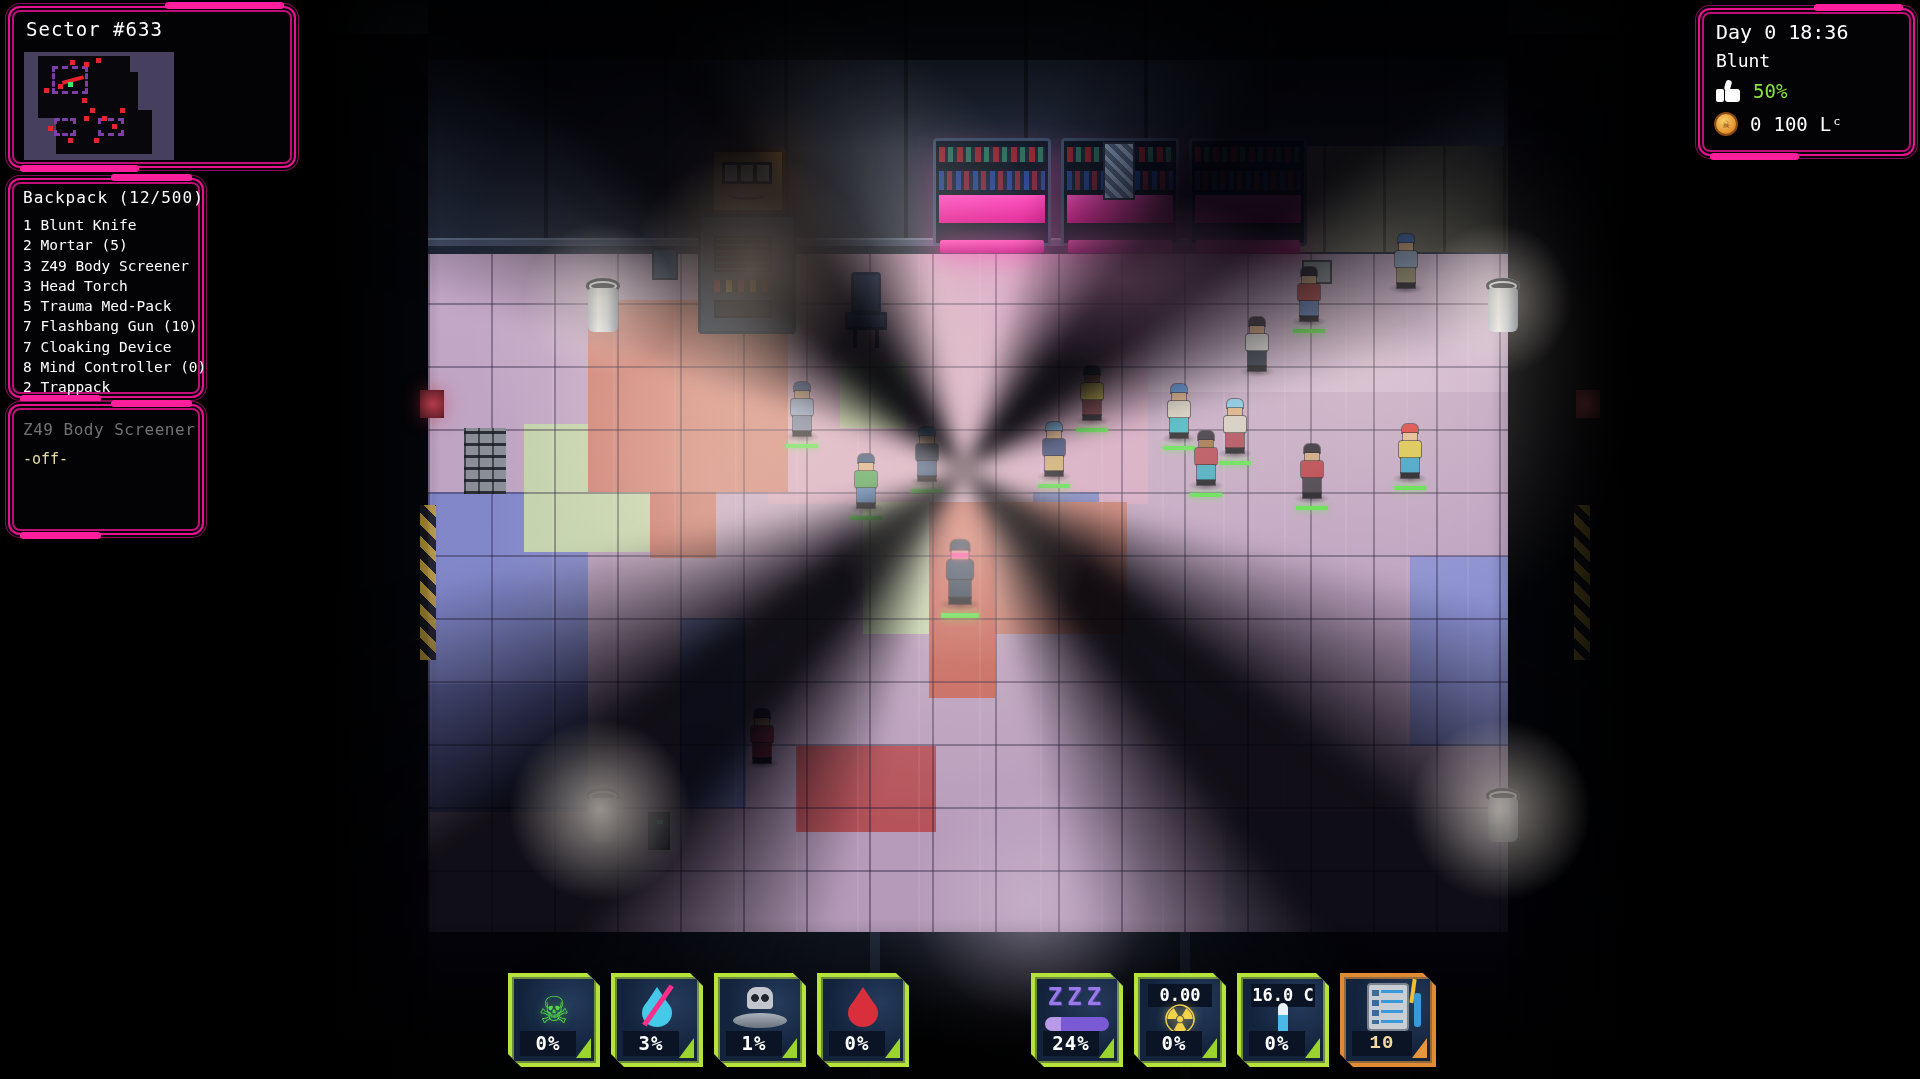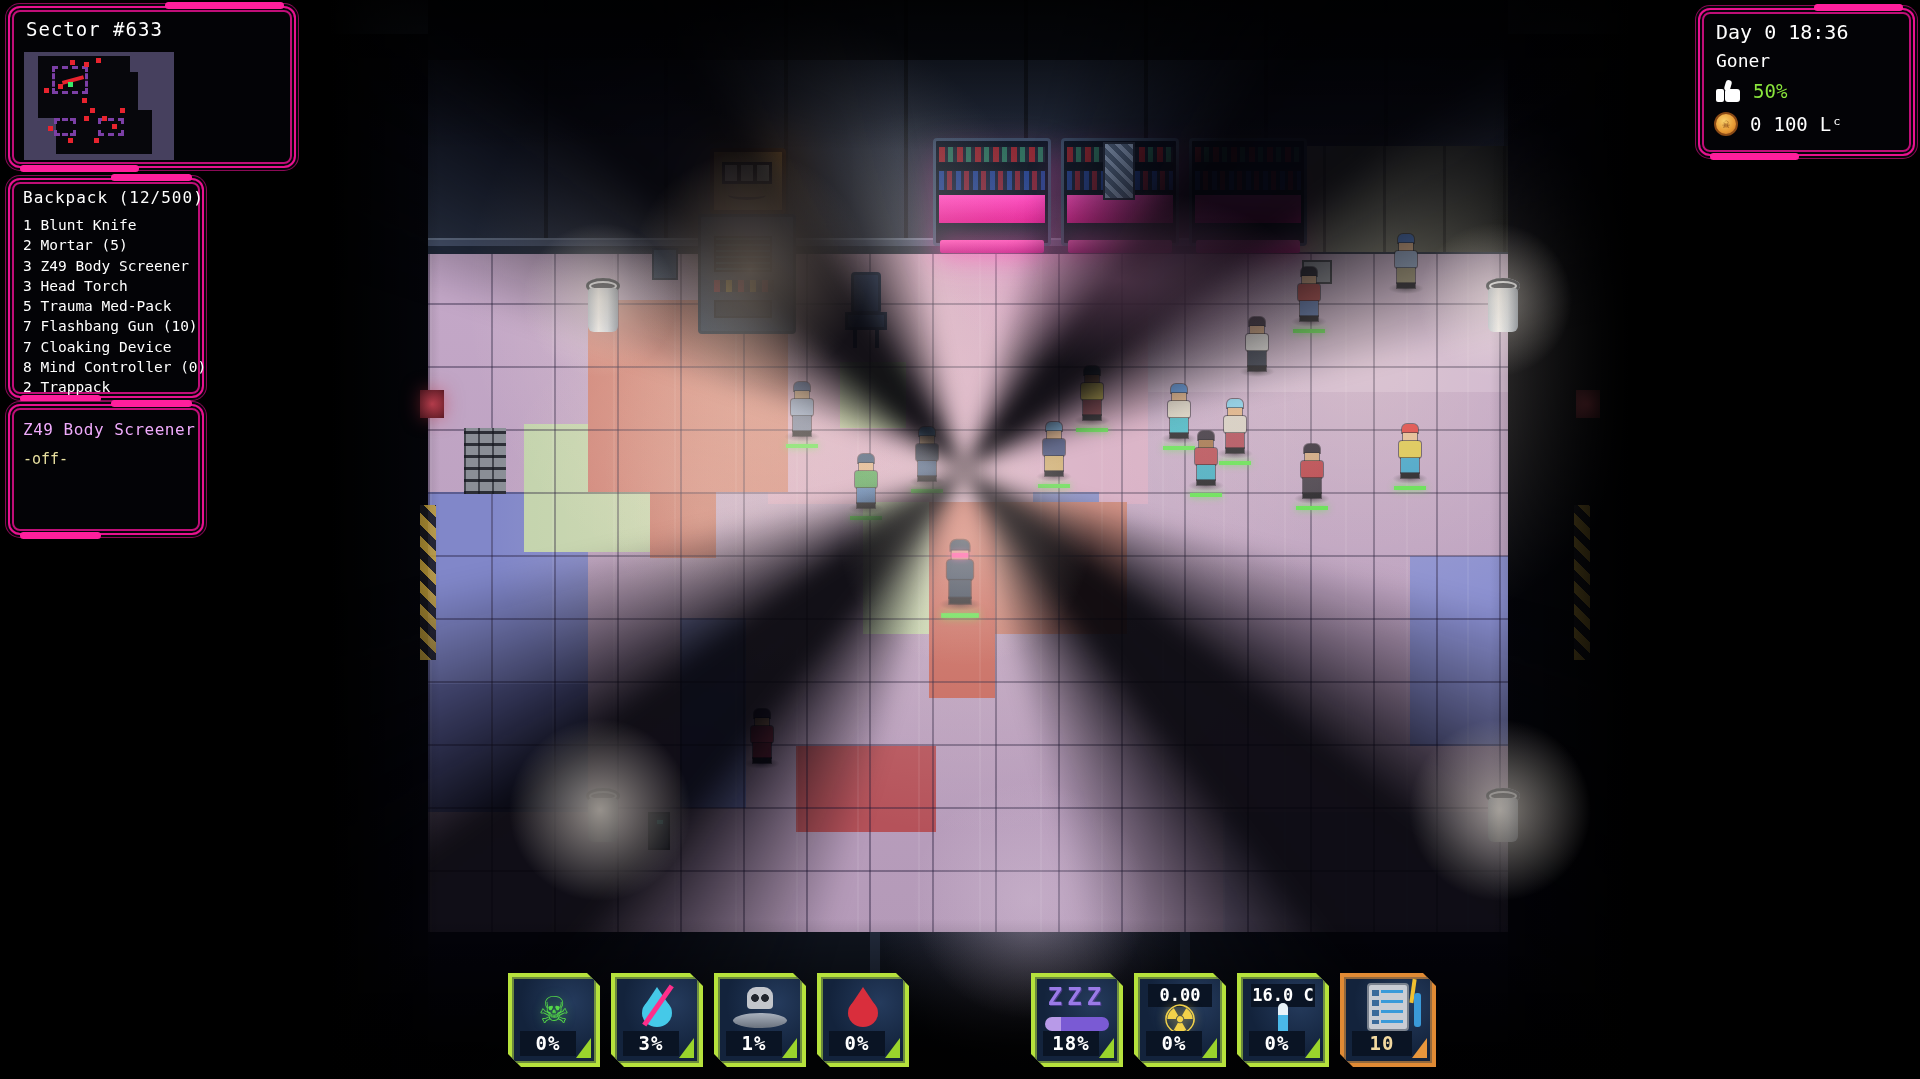--- a/index.html
+++ b/index.html
@@ -231,21 +231,21 @@
   .map .blob{position:absolute;background:#07070c;}
   .map .room{position:absolute;border:3px dashed #7b3fa6;}
   .map .dot{position:absolute;width:5px;height:5px;background:#e8232e;}
   .map .gdot{position:absolute;width:5px;height:5px;background:#3ae86a;}
   .map .rline{position:absolute;width:22px;height:4px;background:#e8232e;transform:rotate(-15deg);}
   .lifeform{position:absolute;left:212px;top:12px;font-size:16px;line-height:23px;color:#fff;white-space:pre;}
   .p-backpack{left:8px;top:178px;width:196px;height:220px;}
   .bp-list{position:absolute;left:13px;top:35px;right:6px;}
   .bp-item{font-size:14.5px;line-height:20.3px;letter-spacing:0;color:#fff;white-space:pre;}
   .p-equip{left:8px;top:404px;width:196px;height:131px;}
-  .equip-title{position:absolute;left:13px;top:14px;font-size:16px;color:#f0abfc;letter-spacing:.5px;}
+  .equip-title{position:absolute;left:13px;top:14px;font-size:16px;color:#737373;letter-spacing:.5px;}
   .equip-state{position:absolute;left:13px;top:44px;font-size:15px;color:#e8e0a0;}
   .p-status{left:1698px;top:8px;width:217px;height:148px;}
   .st-day{position:absolute;left:16px;top:10px;font-size:20px;}
   .st-name{position:absolute;left:16px;top:40px;font-size:18px;}
   .st-row3{position:absolute;left:16px;top:68px;height:26px;display:flex;align-items:center;gap:10px;}
   .st-approval{font-size:19px;color:#8ae63c;}
   .st-row4{position:absolute;left:14px;top:102px;display:flex;align-items:center;gap:12px;font-size:19px;color:#fff;}
   .thumb{position:relative;width:27px;height:23px;}
   .thumb b{position:absolute;background:#fff;border-radius:2px;}
   .thumb .t1{left:0;top:9px;width:8px;height:13px;}
@@ -262,21 +262,21 @@
      box-shadow:inset 0 0 0 2px rgba(182,226,60,.55);}
   .gauge .gval{position:absolute;left:8px;right:20px;bottom:7px;height:25px;background:#0a1424;color:#fff;
     font-size:19px;font-weight:bold;text-align:center;line-height:25px;letter-spacing:1px;}
   .gauge .gfold{position:absolute;right:5px;bottom:5px;width:15px;height:20px;background:#9ad42c;
     clip-path:polygon(100% 0,100% 100%,0 100%);}
   .gauge .gtop{position:absolute;top:7px;left:10px;right:10px;height:23px;background:#0a1424;color:#fff;
     font-size:17px;font-weight:bold;text-align:center;line-height:23px;}
   .g1{left:508px;} .g2{left:611px;} .g3{left:714px;} .g4{left:817px;}
   .g5{left:919px;top:958px;width:97px;height:110px;}
   .g6{left:1031px;} .g7{left:1134px;} .g8{left:1237px;}
-  .g9{left:1340px;width:96px;background:#e0８a34;background:#e08a34;}
+  .g9{left:1340px;width:96px;background:#e0８a34;background:#e08a34;font-family:Liberation Mono, monospace;}
   .g9 .gin{box-shadow:inset 0 0 0 2px rgba(232,150,60,.6);}
   .g9 .gfold{background:#e8963c;}
   .g9 .gval{color:#f2d9a0;}
   .icon-wrap{position:absolute;left:0;right:0;top:6px;bottom:32px;display:flex;align-items:center;justify-content:center;flex-direction:column;}
   .skull-green{font-size:46px;color:#54d948;line-height:1;text-shadow:0 0 8px rgba(84,217,72,.5);}
   .dropshape{position:relative;width:30px;height:40px;}
   .dropshape .dtri{position:absolute;left:3px;top:0;width:0;height:0;border-left:12px solid transparent;border-right:12px solid transparent;}
   .dropshape .dcirc{position:absolute;left:0;top:12px;width:30px;height:28px;border-radius:50%;}
   .drop-cyan .dtri{border-bottom:18px solid #45c9e8;}
   .drop-cyan .dcirc{background:#45c9e8;}
@@ -588,21 +588,21 @@
         </div>
     </div>
 
     <div class="panel p-equip">
       <div class="equip-title">Z49 Body Screener</div>
       <div class="equip-state">-off-</div>
     </div>
 
     <div class="panel p-status">
       <div class="st-day">Day 0 18:36</div>
-      <div class="st-name">Goner</div>
+      <div class="st-name">Blunt</div>
       <div class="st-row3">
         <span class="thumb">
             <b class="t1"></b>
             <b class="t2"></b>
             <b class="t3"></b>
           </span>
         <span class="st-approval">50%</span>
       </div>
       <div class="st-row4">
         <span class="coin">☠</span>
@@ -657,21 +657,21 @@
       <div class="gval">0%</div>
           <div class="gfold"></div>
         </div>
     </div>
     <div class="gauge g6">
       <div class="gin">
           <div class="icon-wrap">
             <span class="zzz">ZZZ</span>
         <span class="pillow"></span>
           </div>
-      <div class="gval">18%</div>
+      <div class="gval">24%</div>
           <div class="gfold"></div>
         </div>
     </div>
     <div class="gauge g7">
       <div class="gin">
           <div class="gtop">0.00</div>
       <div class="icon-wrap" style="top:26px;">
             <span class="rad">☢</span>
           </div>
       <div class="gval">0%</div>

